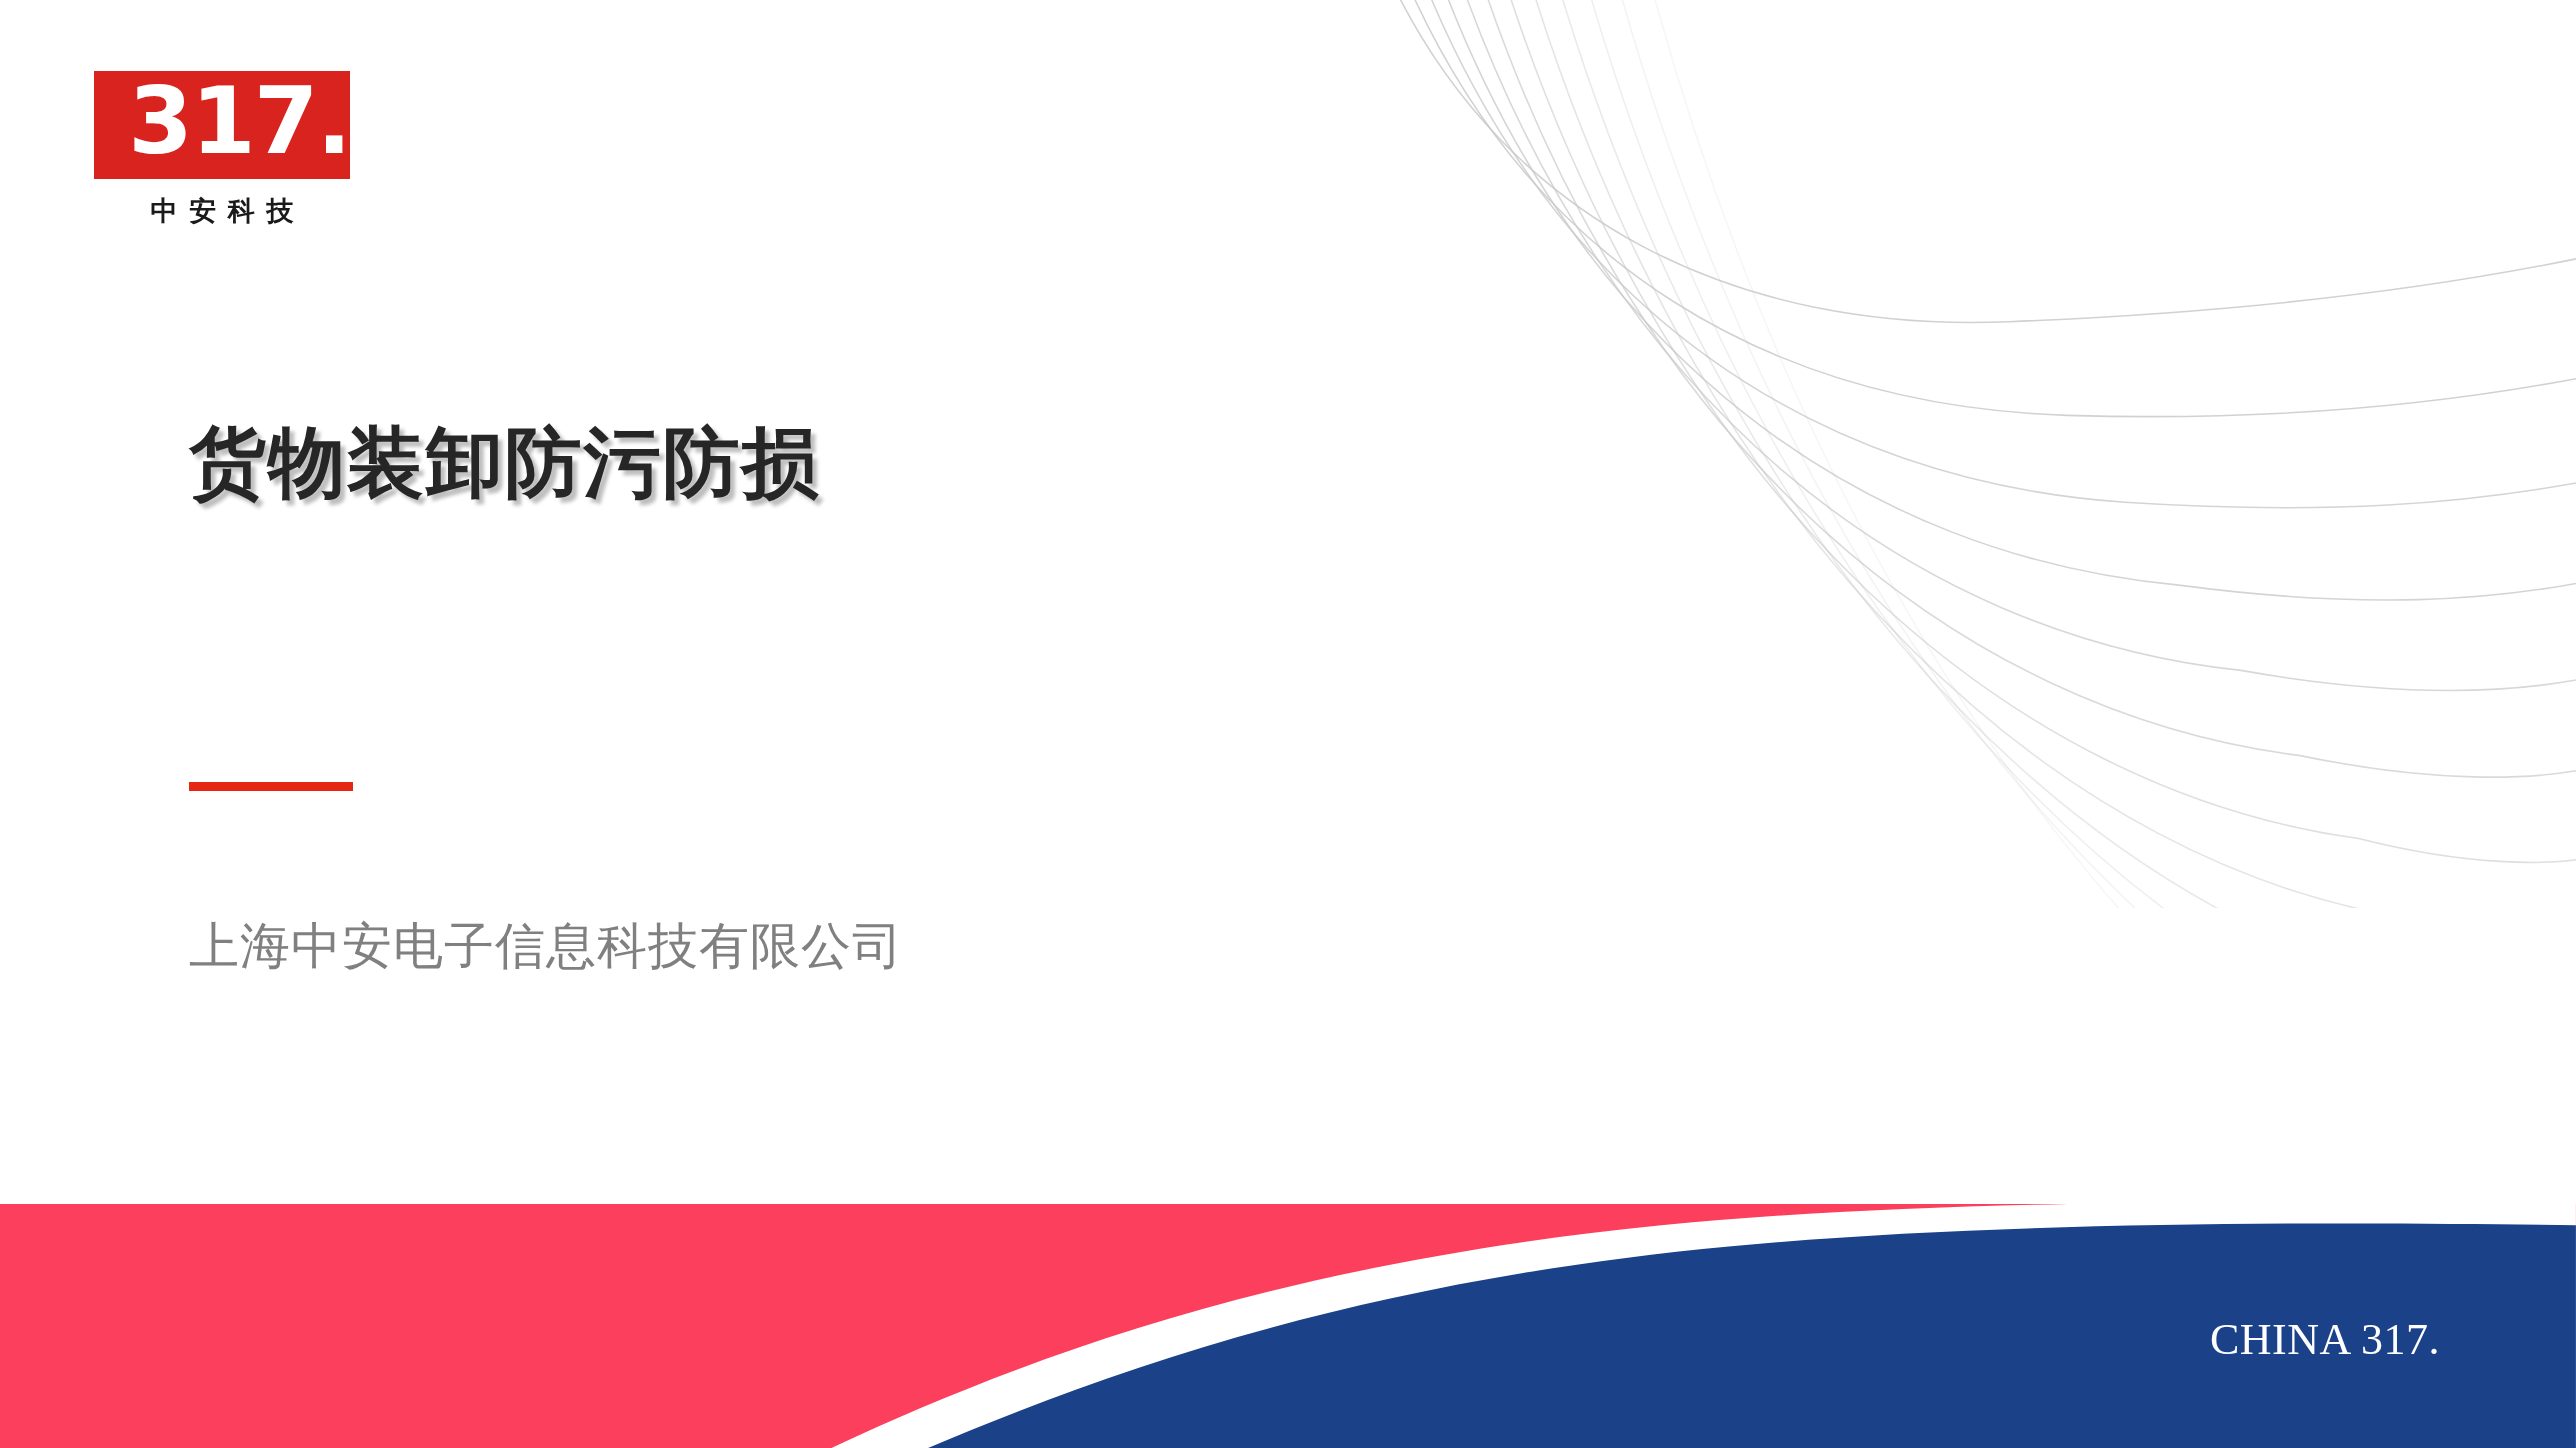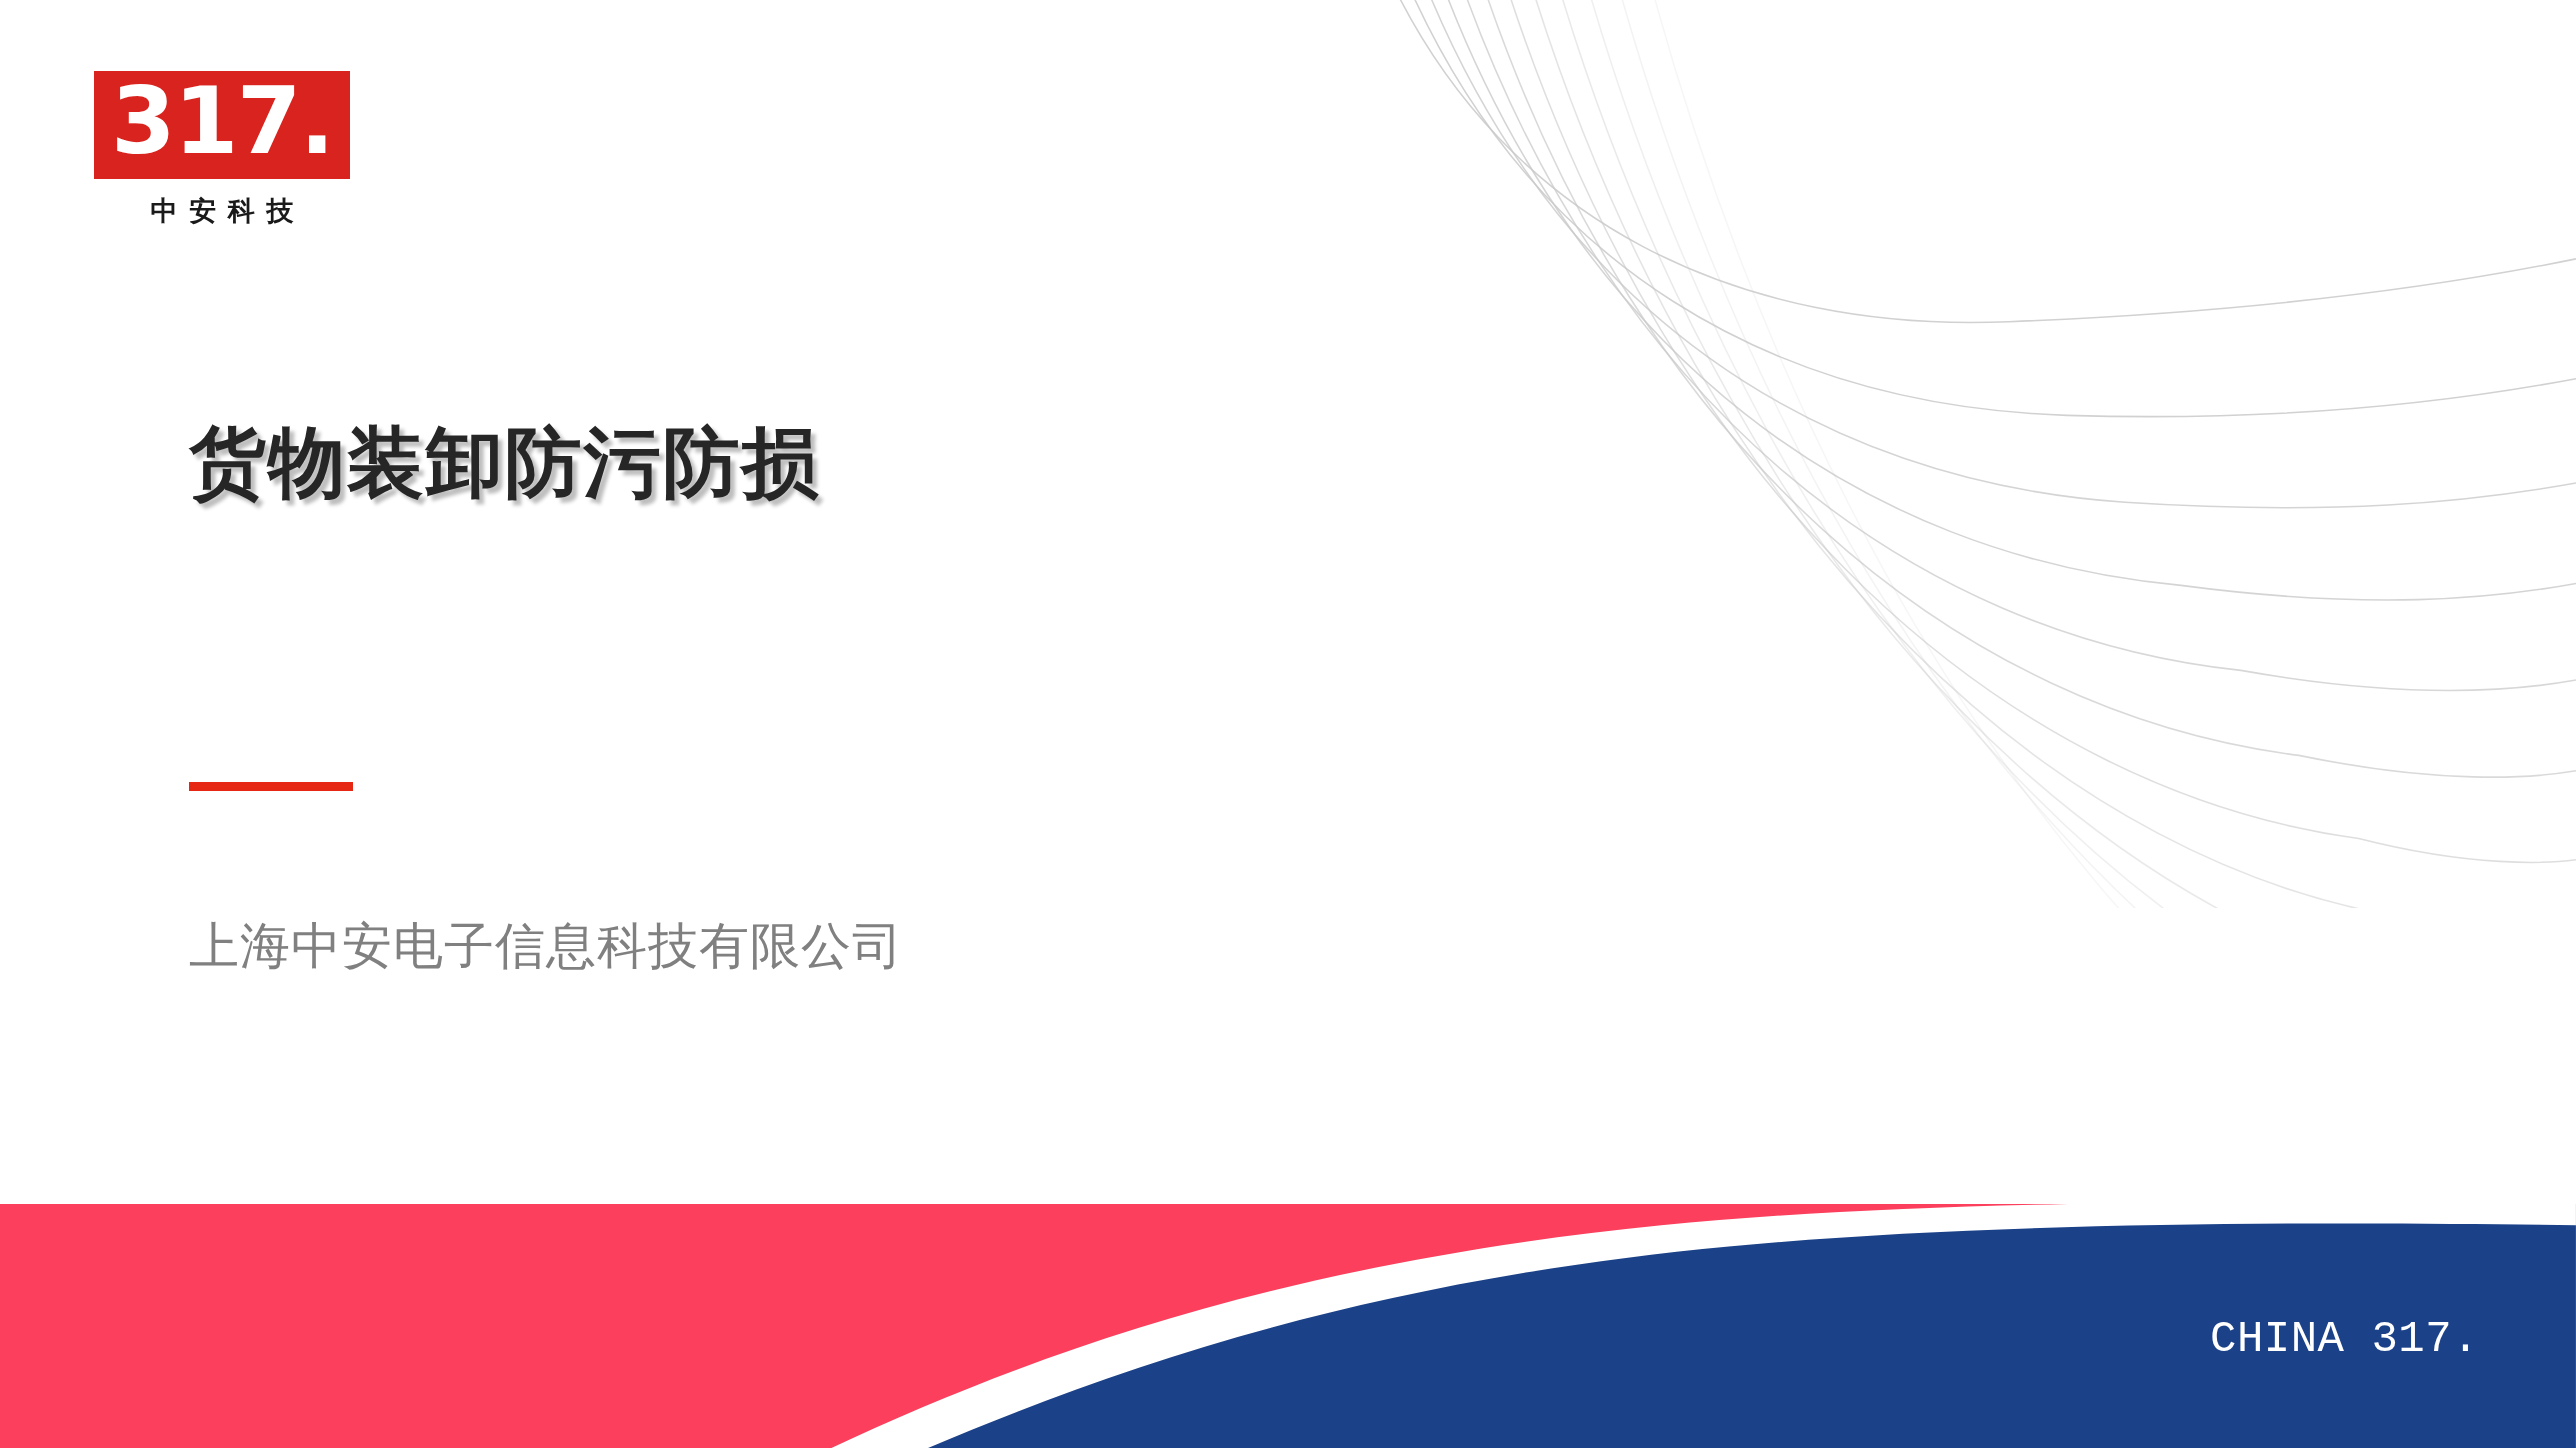--- a/index.html
+++ b/index.html
@@ -35,21 +35,21 @@
     left: 94px;
     top: 71px;
     width: 259px;
   }
   #logo-mark {
     width: 256px;
     height: 108px;
     background: #d9231e;
     display: flex;
     align-items: center;
-    justify-content: center;
+    justify-content: flex-end;
   }
   #logo-mark-text {
     color: #ffffff;
     font-size: 93px;
     font-weight: bold;
     line-height: 1;
     letter-spacing: -1.9px;
     font-family: "DejaVu Sans", "Liberation Sans", sans-serif;
     transform: translateY(-3.9px);
   }
@@ -124,21 +124,21 @@
     inset: 0;
   }
   #banner-label {
     position: absolute;
     left: 2210px;
     top: 1314px;
     color: #ffffff;
     font-size: 44px;
     letter-spacing: 0.5px;
     white-space: nowrap;
-    font-family: Liberation Mono, monospace;
+    font-family: Liberation Serif, serif;
   }
 </style>
 </head>
 <body>
 
 <div id="slide">
 
   <svg id="wave-decoration" viewBox="0 0 1287 940" preserveAspectRatio="none" aria-hidden="true">
     <g fill="none" stroke="#c9c9c9" stroke-width="1.6">
       <path d="M 60,-20 C 180,230 420,345 700,333 C 930,324 1130,300 1287,268" opacity="0.85"></path>

